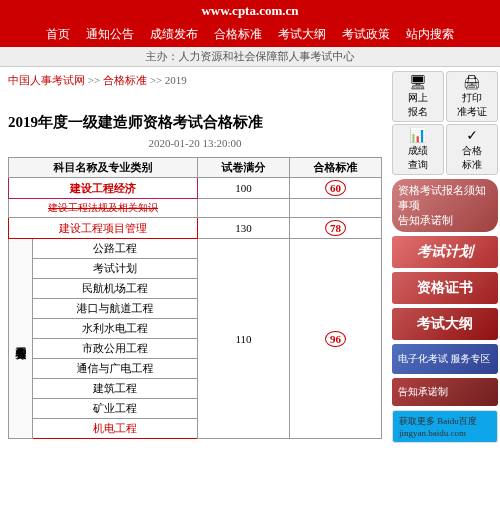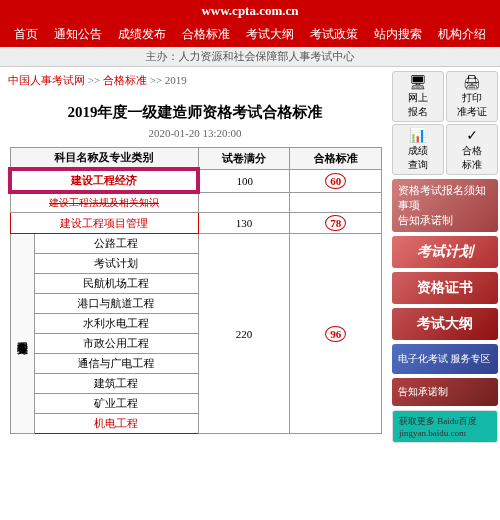--- a/index.html
+++ b/index.html
@@ -14,21 +14,21 @@
     
     .main-layout { display: flex; width: 500px; }
     .content-area { flex: 1; padding: 6px 8px; min-width: 0; }
     .sidebar { width: 110px; flex-shrink: 0; padding: 4px 2px; }
 
     
     .breadcrumb { font-size: 11px; color: #666; margin-bottom: 4px; }
     .breadcrumb a { color: #c00; text-decoration: none; }
 
     
-    .article-title { text-align: center; font-size: 15px; font-weight: bold; color: #000; margin: 14px 0 4px; line-height: 1.4; }
+    .article-title { font-size: 15px; font-weight: bold; color: #000; margin: 24px 0 4px; line-height: 1.4; }
     .article-date { text-align: center; font-size: 11px; color: #666; margin-bottom: 8px; }
 
     
     .score-table { width: 100%; border-collapse: collapse; font-size: 11px; }
     .score-table th, .score-table td { border: 1px solid #999; text-align: center; padding: 2px 4px; }
     .score-table th { background: #f5f5f5; font-weight: bold; }
     .score-table .rotate-cell { writing-mode: vertical-rl; text-orientation: mixed; width: 20px; font-size: 11px; }
     .score-table .left-header { background: #f9f9f9; }
     .circled { display: inline-block; border: 1px solid #c00; border-radius: 50%; padding: 1px 4px; color: #c00; font-weight: bold; }
 
@@ -51,21 +51,20 @@
   <span>www.cpta.com.cn</span>
 </div>
 <nav class="nav-bar">
   <a>首页</a>
   <a>通知公告</a>
   <a>成绩发布</a>
   <a>合格标准</a>
   <a>考试大纲</a>
   <a>考试政策</a>
   <a>站内搜索</a>
-  <a>机构介绍</a>
 </nav>
 <div class="sub-bar">
   <span>主办：人力资源和社会保障部人事考试中心</span>
 </div>
 
 <div class="main-layout">
 
   <div class="content-area">
     <div class="breadcrumb">
       <a>中国人事考试网</a>
@@ -81,39 +80,39 @@
     <table class="score-table">
       <thead>
         <tr>
           <th colspan="2">科目名称及专业类别</th>
           <th>试卷满分</th>
           <th>合格标准</th>
         </tr>
       </thead>
       <tbody>
         <tr>
-          <td colspan="2" style="border: 4px solid #be185d; color: #c00; font-weight: bold; font-family: Liberation Serif, serif;">建设工程经济</td>
+          <td colspan="2" style="border: 1px solid #be185d; color: #c00; font-weight: bold; font-family: Liberation Serif, serif;">建设工程经济</td>
           <td>100</td>
           <td><span class="circled">60</span></td>
         </tr>
         <tr>
           <td colspan="2" style="text-decoration: line-through; color: #c00; font-size: 10px;">建设工程法规及相关知识</td>
           <td></td>
           <td></td>
         </tr>
         <tr>
           <td colspan="2" style="border: 1px solid #c00; color: #c00;">建设工程项目管理</td>
           <td>130</td>
           <td><span class="circled">78</span></td>
         </tr>
 
         <tr>
           <td rowspan="10" class="rotate-cell left-header">专业工程管理与实务</td>
           <td>公路工程</td>
-          <td rowspan="10">220</td>
+          <td rowspan="10">110</td>
           <td rowspan="10"><span class="circled">96</span></td>
         </tr>
         <tr>
             <td>考试计划</td>
           </tr>
         <tr>
             <td>民航机场工程</td>
           </tr>
         <tr>
             <td>港口与航道工程</td>
@@ -153,35 +152,35 @@
       <div class="sidebar-icon-btn">
         <span class="icon-sym">📊</span>
         <span>成绩<br>查询</span>
       </div>
       <div class="sidebar-icon-btn">
         <span class="icon-sym">✓</span>
         <span>合格<br>标准</span>
       </div>
     </div>
 
-    <div class="sidebar-banner" style="background: linear-gradient(135deg, #d08080, #a04040); font-size: 11px; color:#fff; min-height:40px;">
+    <div class="sidebar-banner" style="background: linear-gradient(135deg, #d08080, #a04040); font-size: 11px; color:#fff; min-height:40px;border-radius:13px;">
       <span>资格考试报名须知事项<br>告知承诺制</span>
     </div>
     <div class="sidebar-banner exam-plan" style="background: linear-gradient(135deg, #e07070, #b03030); color:#fff; font-size:14px; font-weight:bold; text-align:center; justify-content:center; min-height:32px;font-style:italic;">
       <span>考试计划</span>
     </div>
     <div class="sidebar-banner cert" style="background: linear-gradient(135deg, #d06060, #a02020); color:#fff; font-size:14px; font-weight:bold; text-align:center; justify-content:center; min-height:32px;">
       <span>资格证书</span>
     </div>
     <div class="sidebar-banner outline" style="background: linear-gradient(135deg, #c05050, #901010); color:#fff; font-size:14px; font-weight:bold; text-align:center; justify-content:center; min-height:32px;">
       <span>考试大纲</span>
     </div>
     <div class="sidebar-banner electronic" style="background: linear-gradient(135deg, #5070c0, #304090); color:#fff; font-size:10px; min-height:30px;">
       <span>电子化考试  服务专区</span>
     </div>
     <div class="sidebar-banner book" style="background: linear-gradient(135deg, #b04040, #702020); color:#fff; font-size:10px; min-height:28px;">
       <span>告知承诺制</span>
     </div>
-    <div class="sidebar-banner baidu" style="background: #14b8a6; color:#333; font-size:9px; min-height:28px; border:1px solid #ddd;">
+    <div class="sidebar-banner baidu" style="background: #0ea5e9; color:#333; font-size:9px; min-height:28px; border:1px solid #ddd;">
       <span>获取更多 Baidu百度<br>jingyan.baidu.com</span>
     </div>
   </div>
 </div>
 
 </body></html>

